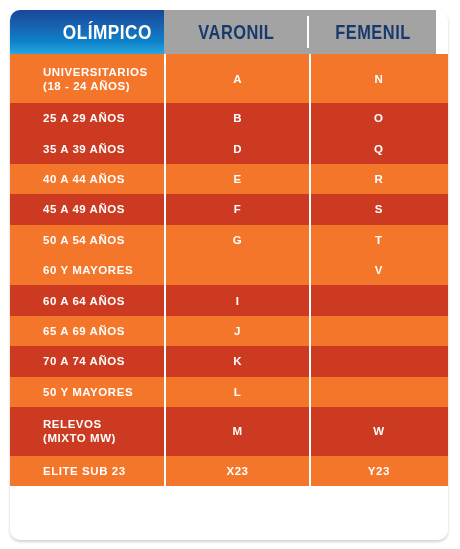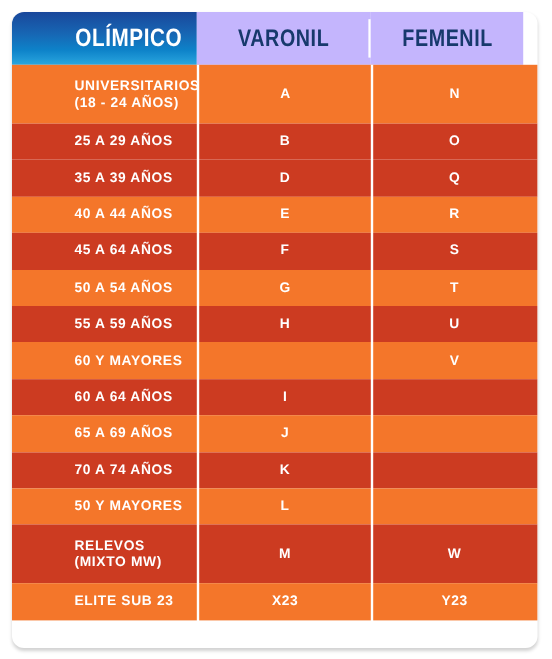--- a/index.html
+++ b/index.html
@@ -45,21 +45,21 @@
     height: 100%;
   }
   .th-olimpico {
     width: 154px;
     background: linear-gradient(180deg, #19479b 0%, #1767b4 42%, #0d82c9 72%, #2aa6de 100%);
     color: #ffffff;
     padding-left: 41px;
   }
   .th-varonil,
   .th-femenil {
-    background: #c4b5fd;
+    background: #a3a3a3;
     color: #17396c;
     position: relative;
   }
   .th-varonil { width: 145px; }
   .th-femenil { width: 127px; }
   .th-label {
     font-weight: bold;
     font-size: 20px;
     letter-spacing: 0.6px;
     transform: scaleX(0.82);
@@ -89,21 +89,21 @@
   .cell {
     box-sizing: border-box;
     display: flex;
     align-items: center;
     color: #ffffff;
     font-weight: bold;
     position: relative;
   }
   .c-cat {
     width: 156px;
-    padding-left: 52px;
+    padding-left: 33px;
     font-size: 11.5px;
     letter-spacing: 0.55px;
     line-height: 14px;
   }
   .c-var,
   .c-fem {
     justify-content: center;
     font-size: 11.5px;
     letter-spacing: 0.5px;
   }
@@ -166,38 +166,31 @@
         </div>
         <div class="row light" style="height: 30.4px;">
           <div class="cell c-cat">
             <div><span>40 A 44 AÑOS</span></div>
           </div>
           <div class="cell c-var">E</div>
           <div class="cell c-fem">R</div>
         </div>
         <div class="row dark" style="height: 30.4px;">
           <div class="cell c-cat">
-            <div><span>45 A 64 AÑOS</span></div>
+            <div><span>45 A 49 AÑOS</span></div>
           </div>
           <div class="cell c-var">F</div>
           <div class="cell c-fem">S</div>
         </div>
         <div class="row light" style="height: 30.4px;">
           <div class="cell c-cat">
             <div><span>50 A 54 AÑOS</span></div>
           </div>
           <div class="cell c-var">G</div>
           <div class="cell c-fem">T</div>
-        </div>
-        <div class="row dark" style="height: 30.4px;">
-          <div class="cell c-cat">
-            <div><span>55 A 59 AÑOS</span></div>
-          </div>
-          <div class="cell c-var">H</div>
-          <div class="cell c-fem">U</div>
         </div>
         <div class="row light" style="height: 30.4px;">
           <div class="cell c-cat">
             <div><span>60 Y MAYORES</span></div>
           </div>
           <div class="cell c-var"></div>
           <div class="cell c-fem">V</div>
         </div>
         <div class="row dark" style="height: 30.4px;">
           <div class="cell c-cat">

